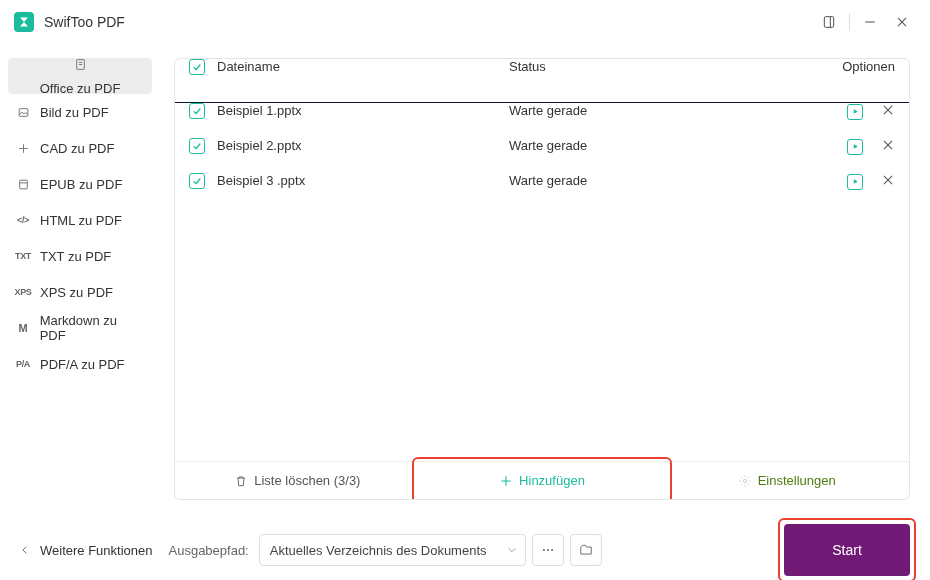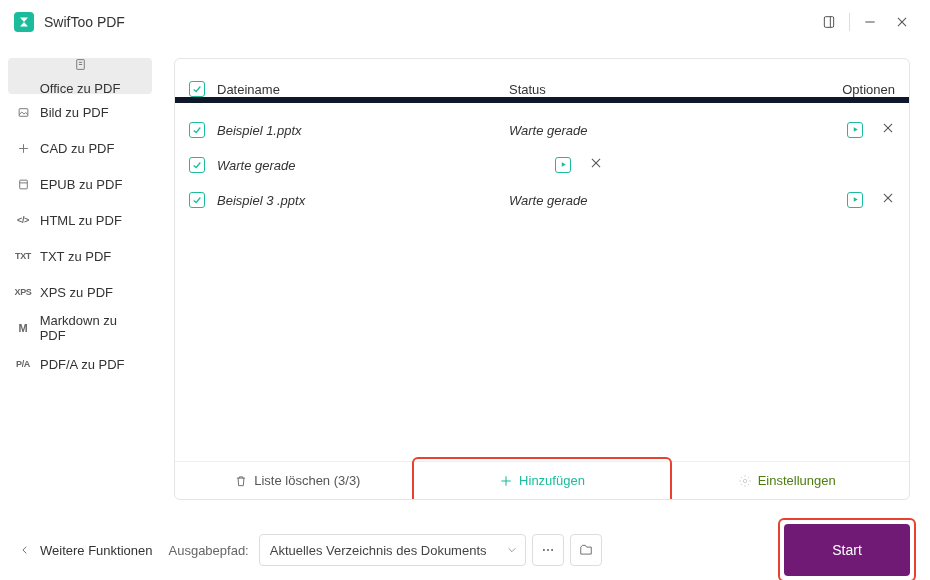--- a/index.html
+++ b/index.html
@@ -16,29 +16,29 @@
 
 .main { display: flex; height: 456px; }
 .sidebar { width: 160px; padding: 14px 8px 0 8px; }
 .sb-item { height: 36px; display: flex; align-items: center; padding: 0 8px; border-radius: 4px; cursor: pointer; color: #333; font-size: 13px; gap: 10px; }
 .sb-item.active { background: #ececec; flex-direction: column; }
 .sb-item .ico { width: 14px; display: flex; align-items: center; justify-content: center; color: #666; font-size: 9px; font-weight: 600; letter-spacing: -0.3px; }
 .sb-item .ico svg { stroke: #777; }
 
 .content { flex: 1; padding: 14px 20px 0 14px; display: flex; flex-direction: column; }
 .table-wrap { flex: 1; border: 1px solid #e5e5e5; border-radius: 6px; display: flex; flex-direction: column; overflow: hidden; }
-.thead { display: flex; align-items: flex-end; height: 44px; padding: 0 14px; border-bottom: 6px solid #0f172a; }
+.thead { display: flex; align-items: flex-start; height: 44px; padding: 0 14px; border-bottom: 1px solid #0f172a; }
 .col-check { width: 28px; display: flex; align-items: center; }
 .col-name { flex: 1; }
 .col-status { width: 300px; }
 .col-opt { width: 86px; text-align: right; }
 .check { width: 16px; height: 16px; border: 1.5px solid #1abc9c; border-radius: 3px; display: flex; align-items: center; justify-content: center; }
 .check svg { stroke: #1abc9c; }
 
-.trow { display: flex; align-items: flex-end; height: 35px; padding: 0 14px; font-style: italic; }
+.trow { display: flex; align-items: flex-start; height: 35px; padding: 0 14px; }
 .trow .col-opt { display: flex; justify-content: flex-end; gap: 18px; align-items: center; }
 .play-ic { width: 16px; height: 16px; border: 1.5px solid #1abc9c; border-radius: 3px; display: flex; align-items: center; justify-content: center; }
 .play-ic svg { fill: #1abc9c; }
 .close-ic svg { stroke: #555; }
 
 .tbody-spacer { flex: 1; }
 
 .tfoot { height: 38px; border-top: 1px solid #eee; display: flex; }
 .tfoot .fcell { flex: 1; display: flex; align-items: center; justify-content: center; gap: 6px; color: #555; cursor: pointer; font-size: 13px; position: relative; }
 .tfoot .fcell.border-r::after { content: ""; position: absolute; right: 0; top: 8px; bottom: 8px; width: 0; }
@@ -191,20 +191,21 @@
         </div>
       </div>
       <div class="trow">
         <div class="col-check">
             <div class="check">
               <svg width="10" height="10" viewBox="0 0 24 24" fill="none" stroke-width="3">
                 <polyline points="4,13 10,18 20,6"></polyline>
               </svg>
             </div>
           </div>
+        <div class="col-name">Beispiel 2.pptx</div>
         <div class="col-status">Warte gerade</div>
         <div class="col-opt">
           <div class="play-ic">
               <svg width="7" height="7" viewBox="0 0 24 24">
                 <polygon points="6,4 20,12 6,20"></polygon>
               </svg>
             </div>
           <div class="close-ic"><svg width="14" height="14" viewBox="0 0 24 24" fill="none" stroke-width="1.8">
                 <line x1="5" y1="5" x2="19" y2="19"></line>
                 <line x1="19" y1="5" x2="5" y2="19"></line>

